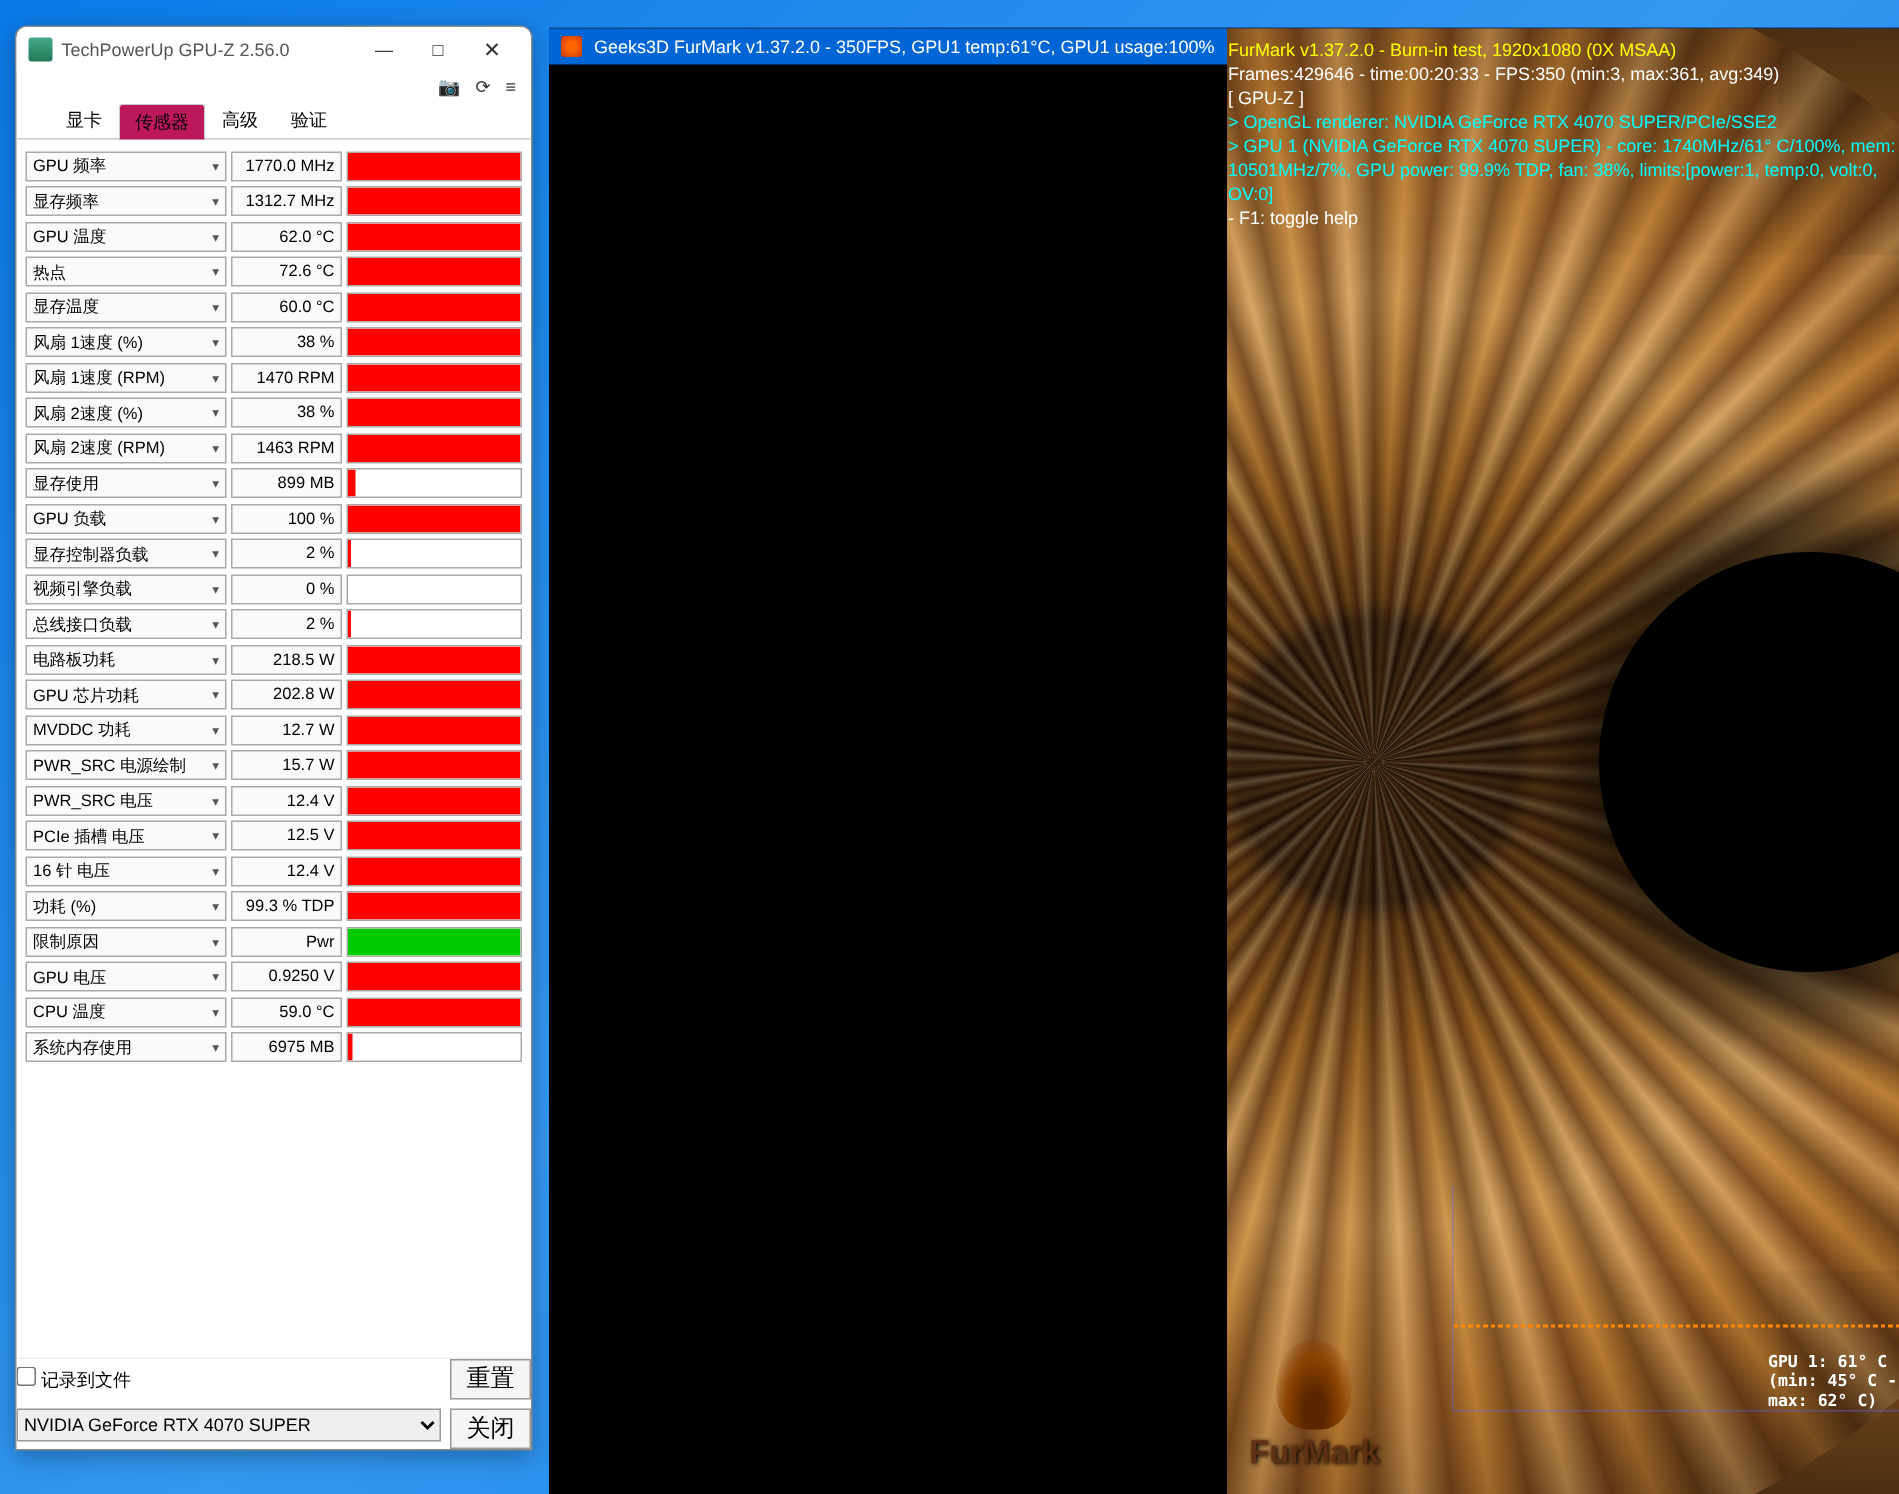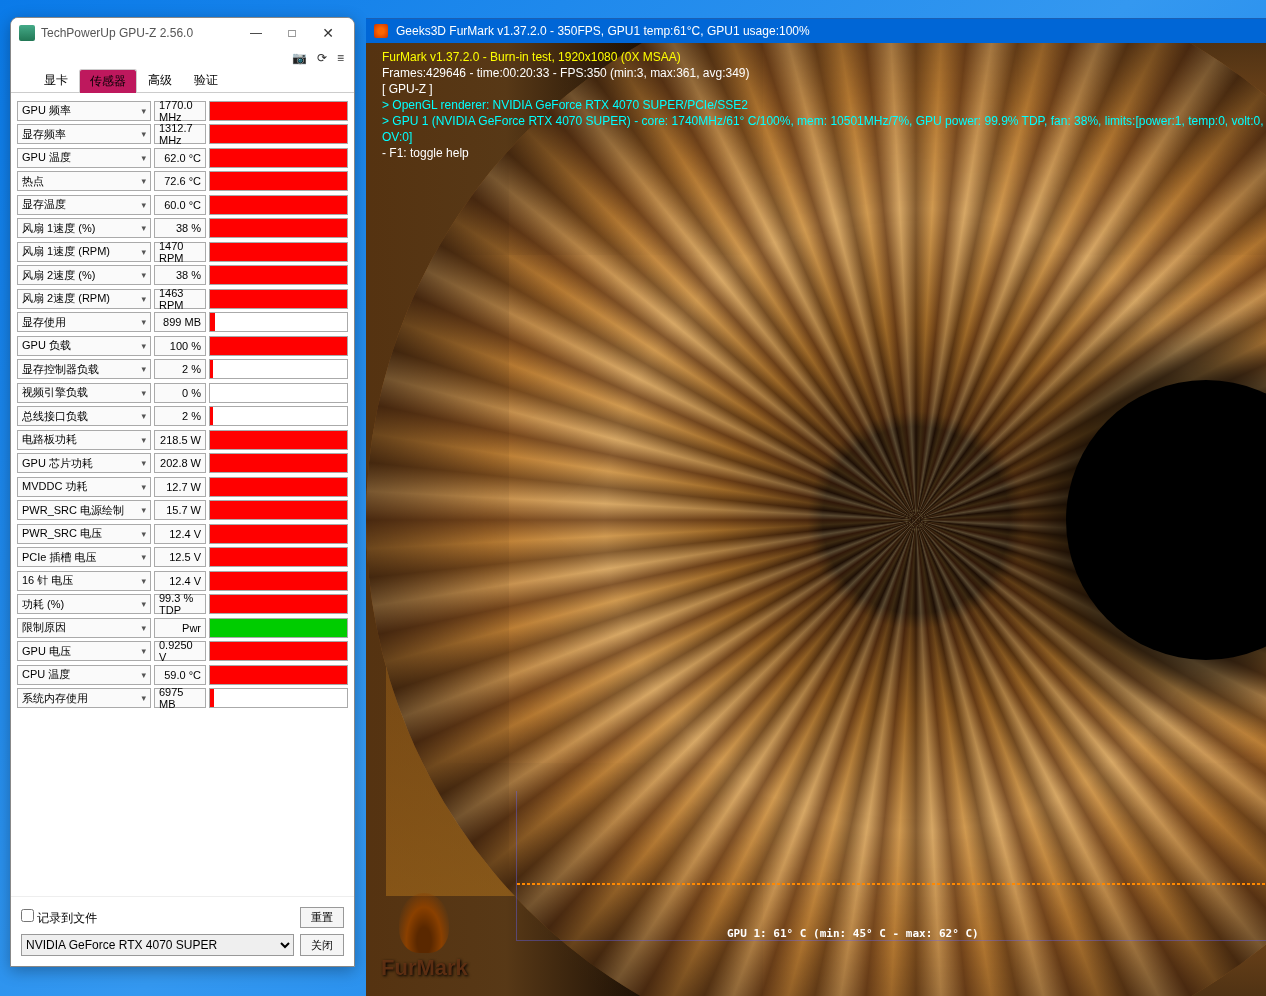--- a/index.html
+++ b/index.html
@@ -16,54 +16,54 @@
   .gpuz-toolbar { height: 20px; display: flex; justify-content: flex-end; align-items: center; padding: 0 10px; gap: 10px; font-size: 12px; color: #333; }
   
   .gpuz-tabs { display: flex; border-bottom: 1px solid #ccc; padding: 0 22px; font-size: 12px; }
   .gpuz-tab { padding: 3px 10px; border: 1px solid transparent; border-bottom: none; cursor: default; }
   .gpuz-tab.active { border-color: #ccc; background: #be185d; position: relative; top: 1px; border-radius: 3px 3px 0 0; }
   
   .sensor-body { flex: 1; padding: 6px; overflow-y: auto; }
   .sensor-row { display: flex; align-items: center; height: 23.5px; gap: 3px; font-size: 11px; }
   .sensor-name { width: 134px; height: 20px; border: 1px solid #aaa; background: #fafafa; display: flex; align-items: center; padding: 0 4px; position: relative; }
   .sensor-name::after { content: "▾"; position: absolute; right: 4px; font-size: 9px; color: #555; }
-  .sensor-value { width: 52px; height: 20px; border: 1px solid #aaa; background: #fafafa; display: flex; align-items: center; justify-content: flex-end; padding: 0 4px; }
+  .sensor-value { width: 74px; height: 20px; border: 1px solid #aaa; background: #fafafa; display: flex; align-items: center; justify-content: flex-end; padding: 0 4px; }
   .sensor-graph { flex: 1; height: 20px; border: 1px solid #aaa; background: #fff; position: relative; overflow: hidden; }
   .sensor-graph .fill { position: absolute; left: 0; top: 0; bottom: 0; }
   .fill.red { background: #f00; }
   .fill.green { background: #0c0; }
   
-  .gpuz-footer { padding: 10px; border-top: 1px solid #eee; }
+  .gpuz-footer { padding: 0; border-top: 1px solid #eee; }
   .gpuz-footer .row1 { display: flex; justify-content: space-between; align-items: center; font-size: 12px; margin-bottom: 6px; }
   .gpuz-footer .row2 { display: flex; gap: 6px; }
   .gpuz-footer select { flex: 1; font-size: 12px; height: 22px; border: 1px solid #999; }
-  .gpuz-footer .btn { padding: 2px 10px; font-size: 11px; border: 1px solid #999; background: #f5f5f5; }
-  
-  
-  .furmark-window { position: absolute; left: 366px; top: 18px; right: 0; bottom: 0; background: #000; border-top: 1px solid #1a5fb4; display: flex; flex-direction: column; }
+  .gpuz-footer .btn { padding: 2px 10px; font-size: 16px; border: 1px solid #999; background: #f5f5f5; }
+  
+  
+  .furmark-window { position: absolute; left: 366px; top: 18px; right: 0; bottom: 0; background: #000; border-top: 1px solid #1a5fb4; display: flex; flex-direction: row; }
   .furmark-titlebar { height: 24px; background: #0066d6; color: #fff; display: flex; align-items: center; padding: 0 8px; font-size: 12px; gap: 8px; }
   .furmark-icon { width: 14px; height: 14px; background: radial-gradient(circle, #ff6600 30%, #cc3300 100%); border-radius: 2px; }
   
   .furmark-canvas { flex: 1; position: relative; background: radial-gradient(ellipse 900px 700px at 100% 50%, #0a0400 0%, #2a1000 8%, #8b5a1f 18%, #d4a05a 28%, #b87830 40%, #7a4a1d 55%, #4a2f12 70%, #2a1a08 85%, #1a0e04 100%); overflow: hidden; }
   
   
   .iris { position: absolute; right: -200px; top: 50%; transform: translateY(-50%); width: 1100px; height: 1100px; border-radius: 50%; background: 
     repeating-conic-gradient(from 0deg at center, rgba(60,30,10,0.5) 0deg, rgba(200,140,60,0.3) 3deg, rgba(80,40,15,0.6) 6deg, rgba(220,180,120,0.4) 9deg, rgba(60,30,10,0.5) 12deg),
     radial-gradient(circle at center, #000 0%, #000 12%, #3a2008 14%, #8b5a1f 25%, #d4a05a 40%, #b87830 55%, #7a4a1d 75%, #3a2510 100%);
     box-shadow: inset 0 0 200px rgba(0,0,0,0.7);
   }
   .pupil { position: absolute; right: -80px; top: 50%; transform: translateY(-50%); width: 280px; height: 280px; background: #000; border-radius: 50%; box-shadow: 0 0 60px 30px rgba(0,0,0,0.8); }
   
   .reflection-left { position: absolute; left: 0; top: 0; bottom: 0; width: 280px; background: linear-gradient(90deg, rgba(100,60,20,0.8) 0%, rgba(180,120,50,0.4) 50%, transparent 100%); }
   .buildings { position: absolute; left: 20px; bottom: 100px; width: 200px; height: 500px; background: 
     linear-gradient(0deg, rgba(200,130,30,0.6) 0%, rgba(140,80,20,0.5) 100%);
     opacity: 0.7;
   }
   
-  .overlay-text { position: absolute; left: 16px; top: 6px; font-family: "Consolas", monospace; font-size: 12px; line-height: 16px; }
+  .overlay-text { position: absolute; left: 1px; top: 6px; font-family: "Consolas", monospace; font-size: 12px; line-height: 16px; }
   .ot-yellow { color: #ffff00; }
   .ot-white { color: #fff; }
   .ot-cyan { color: #00ffff; }
   
   .graph-overlay { position: absolute; left: 150px; right: 0; bottom: 55px; height: 150px; border-left: 1px solid rgba(100,100,255,0.4); border-bottom: 1px solid rgba(100,100,255,0.4); }
   .graph-line { position: absolute; left: 0; right: 0; bottom: 55px; height: 2px; background: repeating-linear-gradient(90deg, #ff8800 0px, #ff8800 3px, transparent 3px, transparent 5px); }
   .gpu-temp-label { position: absolute; bottom: 0; left: 210px; color: #fff; font-size: 11px; font-weight: bold; font-family: Consolas, monospace; }
   
   .furmark-logo { position: absolute; left: 15px; bottom: 15px; color: rgba(100,50,20,0.9); font-size: 22px; font-weight: bold; font-family: Georgia, serif; text-shadow: 1px 1px 3px #000; }
   .furmark-logo .flame { display: block; width: 50px; height: 60px; margin: 0 auto 2px; background: radial-gradient(ellipse at 50% 80%, #5a2800 20%, #8a4000 50%, transparent 80%); border-radius: 50% 50% 40% 40%; }

